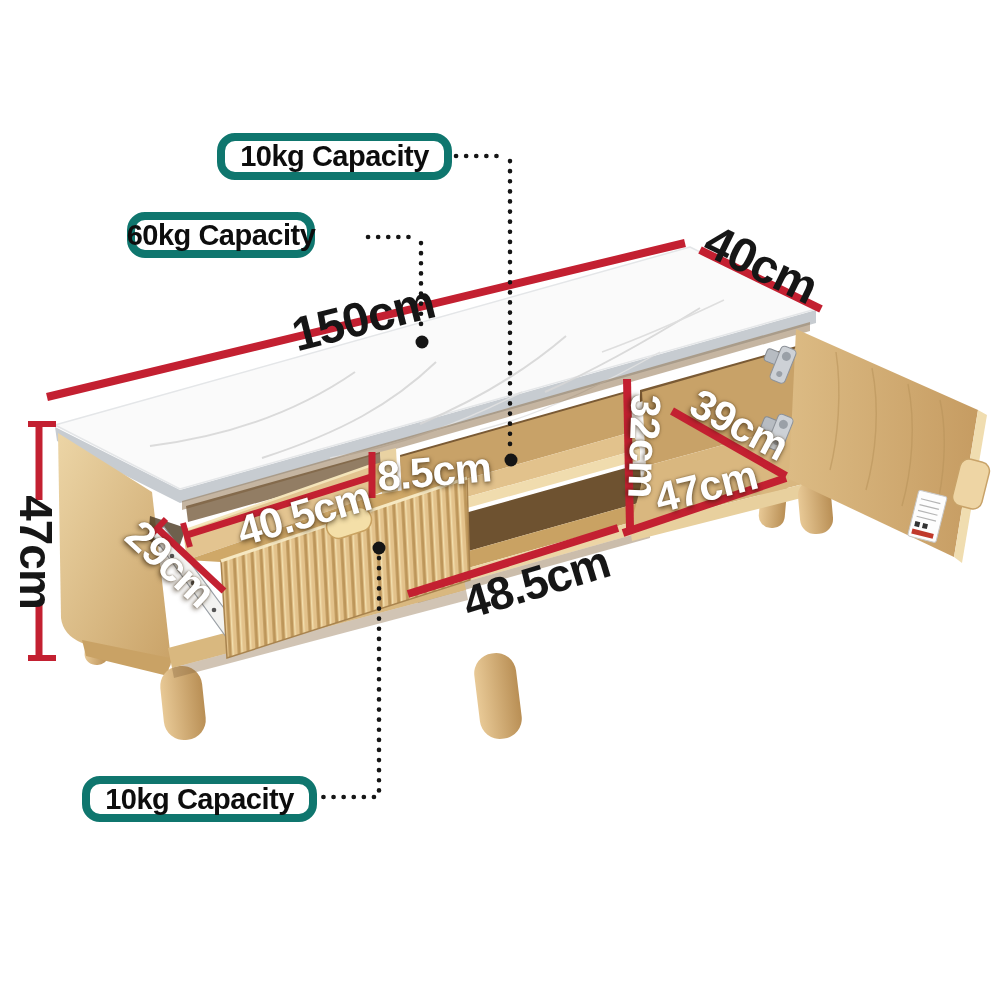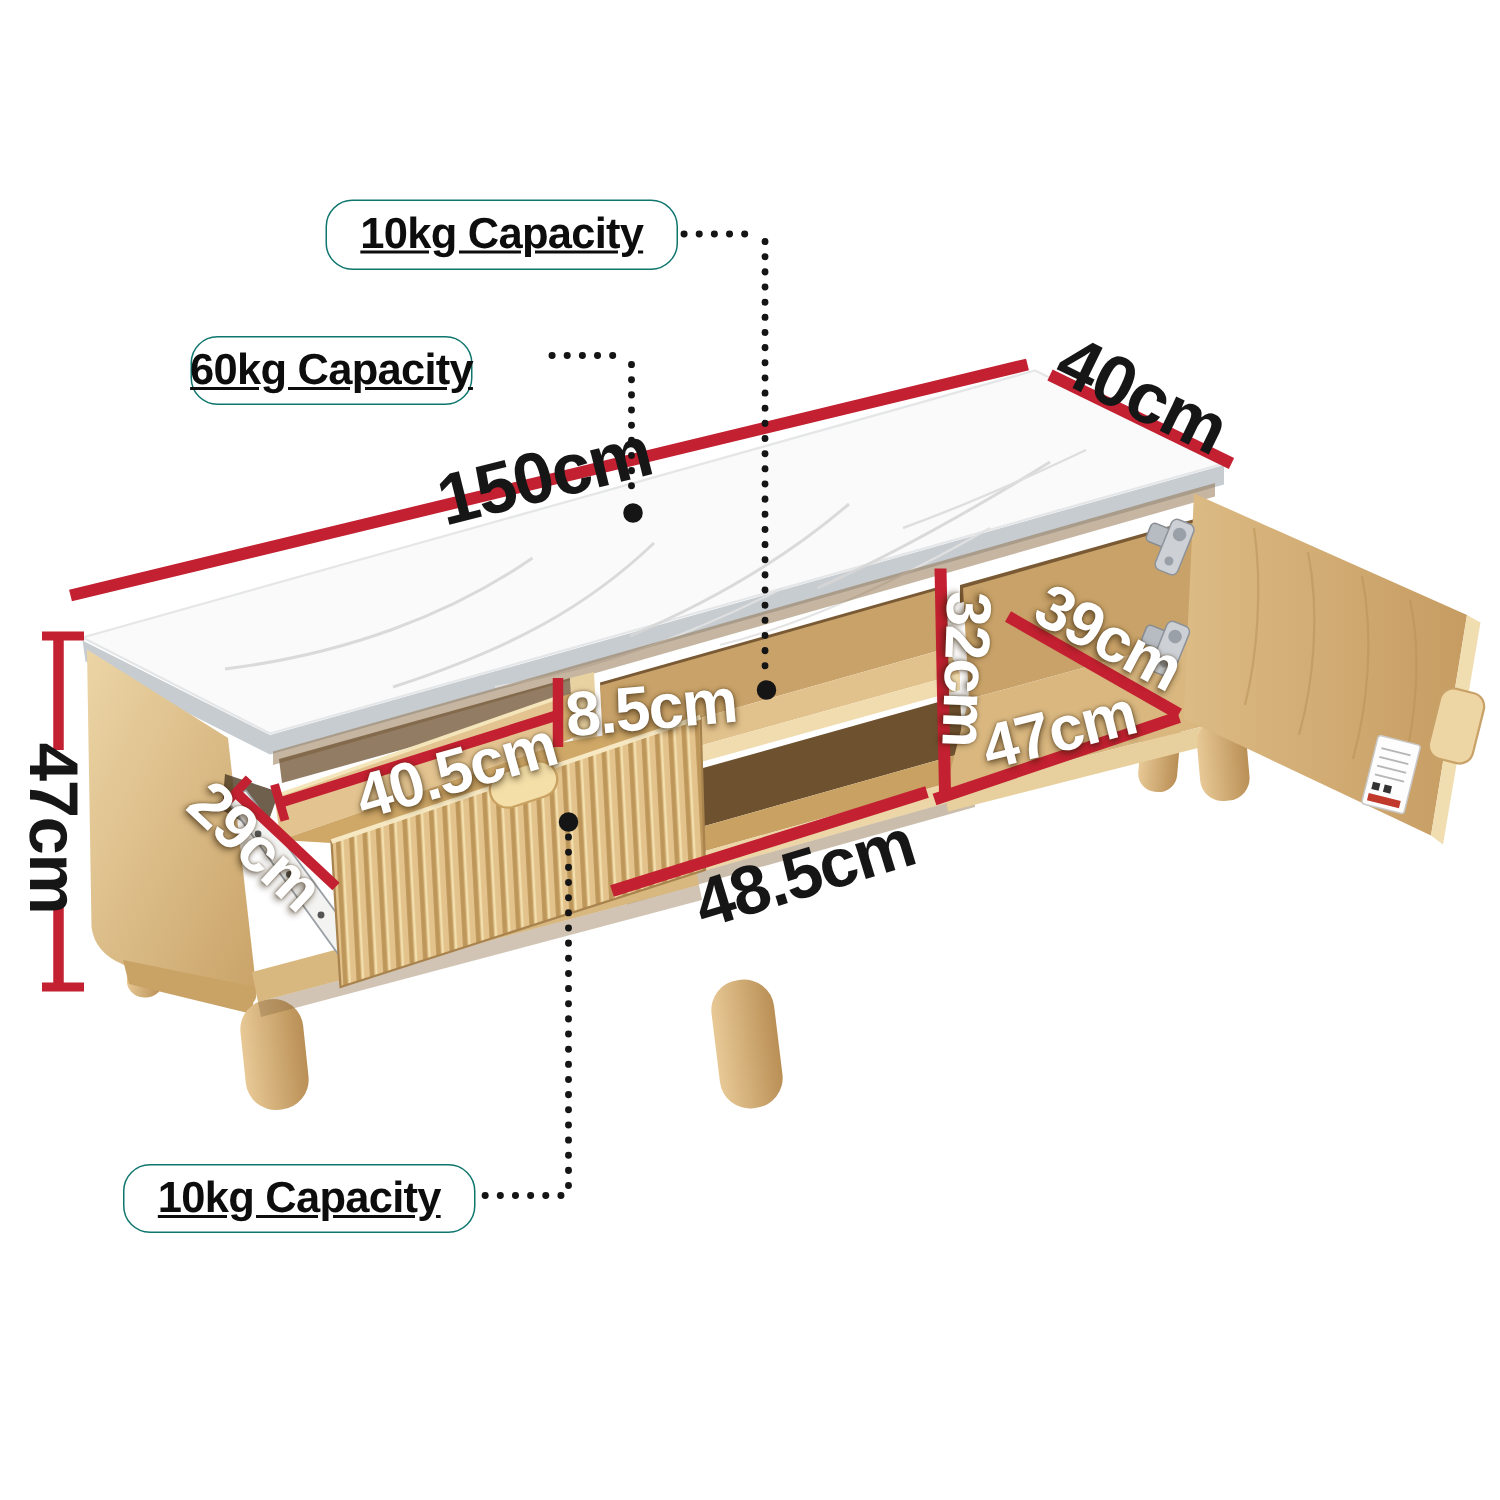--- a/index.html
+++ b/index.html
@@ -1,25 +1,25 @@
 <!DOCTYPE html>
 <html><head>
 <meta charset="utf-8">
 <style>
   html,body{margin:0;padding:0;background:#ffffff;}
   .stage{position:relative;width:1000px;height:1000px;background:#fff;overflow:hidden;
          font-family:"Liberation Sans", sans-serif;}
   .stage svg{position:absolute;left:0;top:0;}
 
   
-  .callout{position:absolute;box-sizing:border-box;background:#fff;border:1px solid #0f766e;
+  .callout{position:absolute;box-sizing:border-box;background:#fff;border:8px solid #0f766e;
            border-radius:18px;display:flex;align-items:center;justify-content:center;
-           font-weight:700;font-size:29px;letter-spacing:-0.5px;color:#0d0d0d;white-space:nowrap;text-decoration:underline;}
+           font-weight:700;font-size:29px;letter-spacing:-0.5px;color:#0d0d0d;white-space:nowrap;}
   .co-top{left:217px;top:133px;width:235px;height:47px;}
-  .co-mid{left:127px;top:224px;width:188px;height:46px;}
+  .co-mid{left:127px;top:212px;width:188px;height:46px;}
   .co-bottom{left:82px;top:776px;width:235px;height:46px;}
 
   
   .dim{position:absolute;font-weight:700;letter-spacing:-1px;white-space:nowrap;
        transform:translate(-50%,-50%) rotate(var(--r,0deg));}
   .dk{color:#161616;}
   .wt{color:#ffffff;text-shadow:0 2px 5px rgba(45,28,6,.65), 0 0 2px rgba(70,45,10,.55);}
   .d150 {left:363px;top:318px;--r:-14deg;font-size:48px;}
   .d40  {left:761px;top:264px;--r:26deg; font-size:48px;}
   .d47l {left:36px; top:552px;--r:90deg; font-size:46px;}

